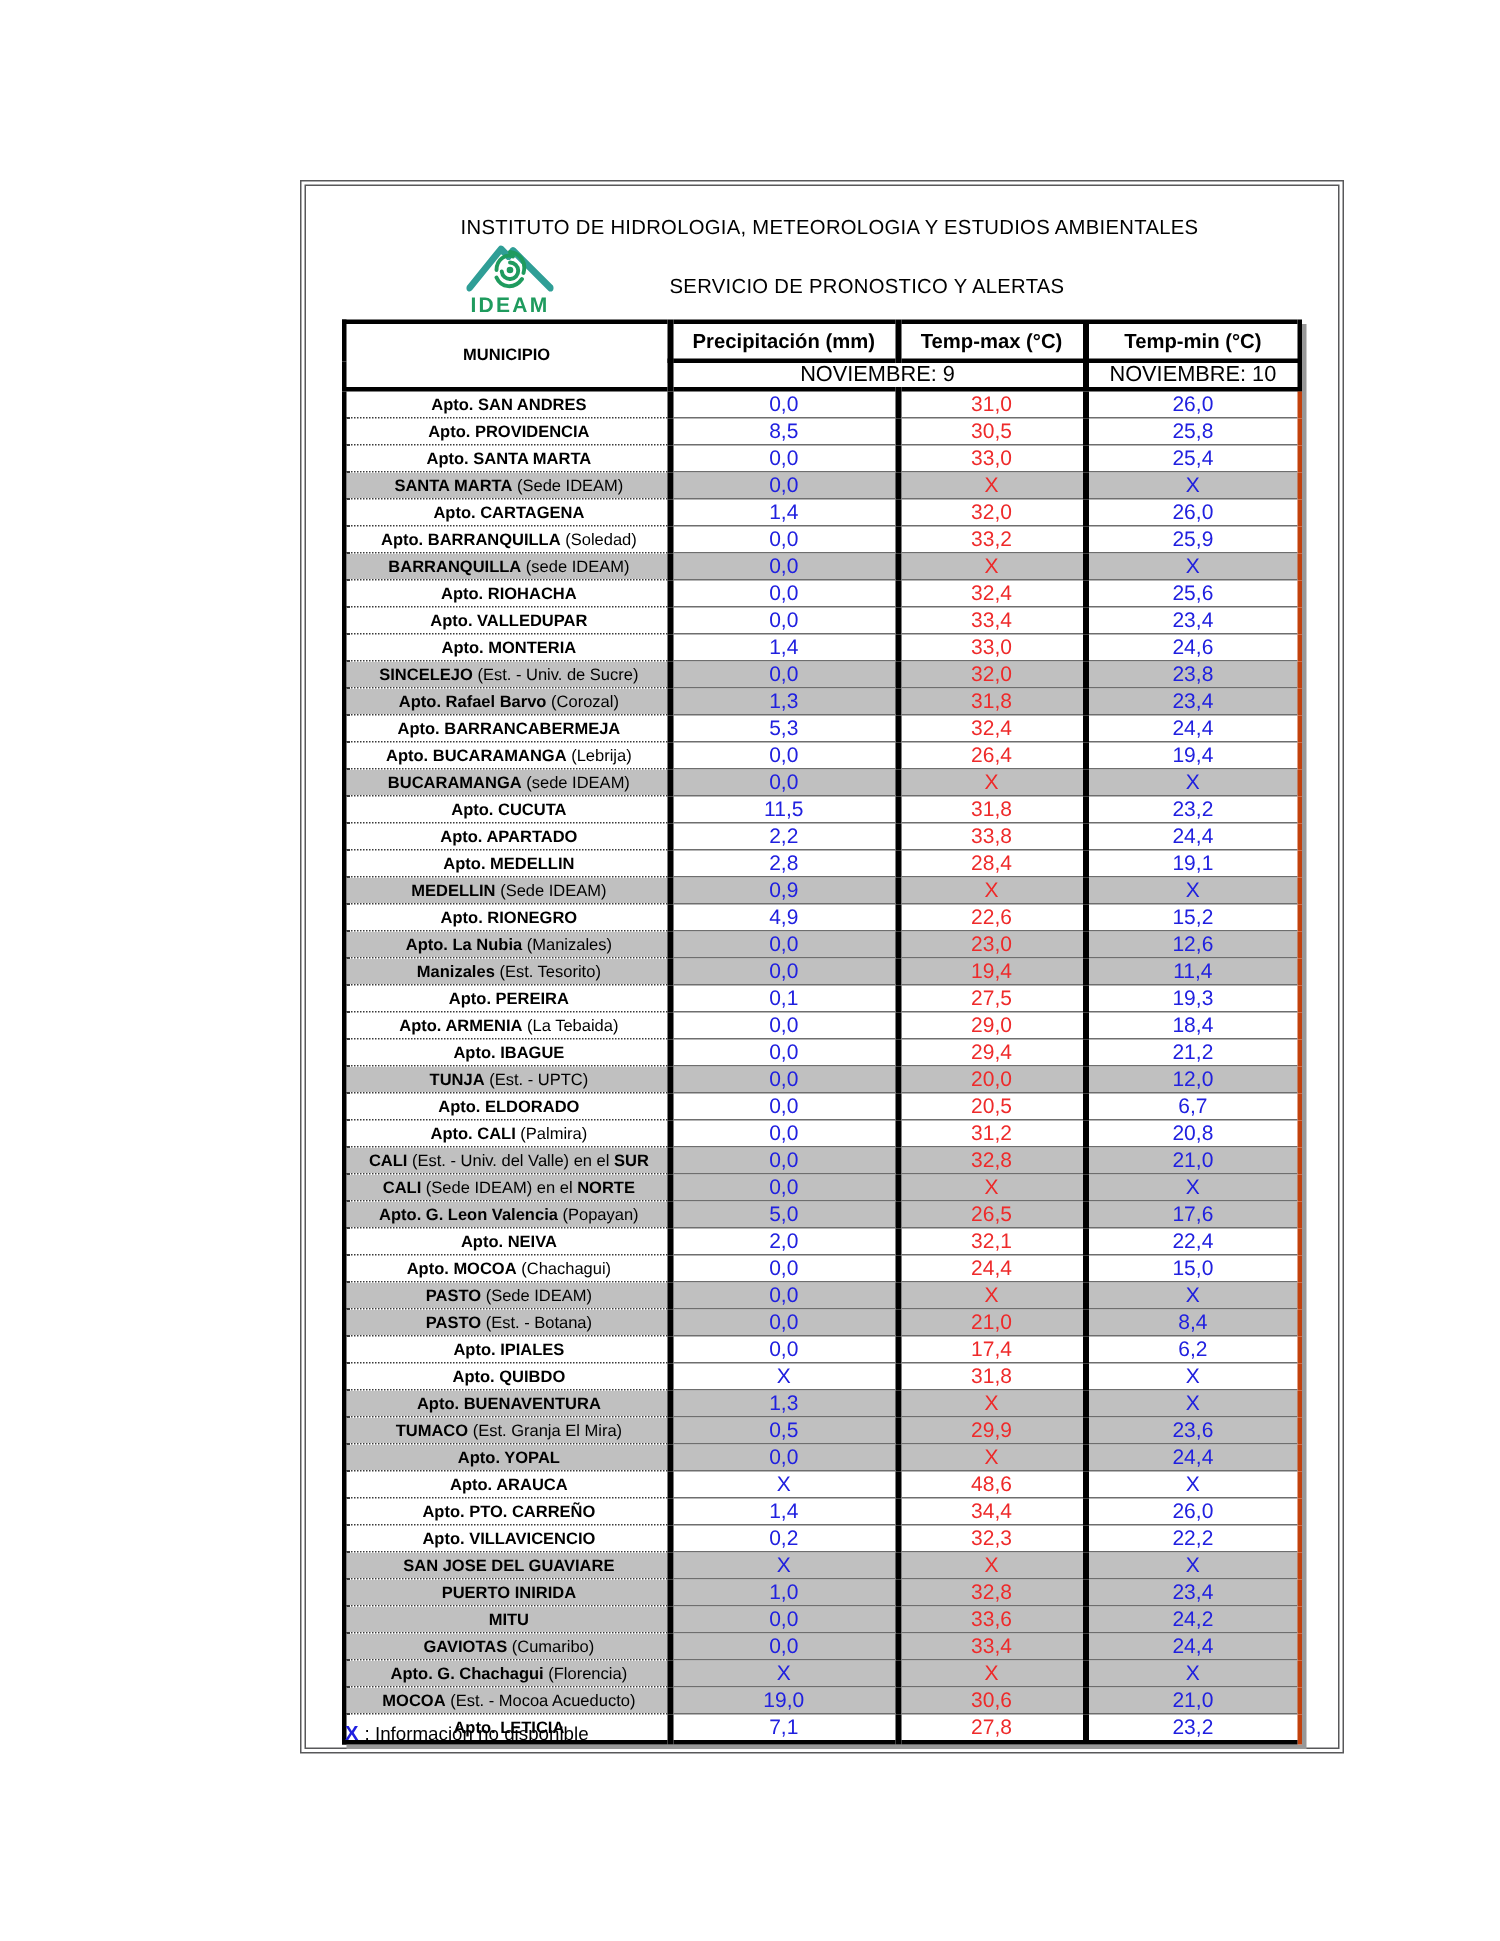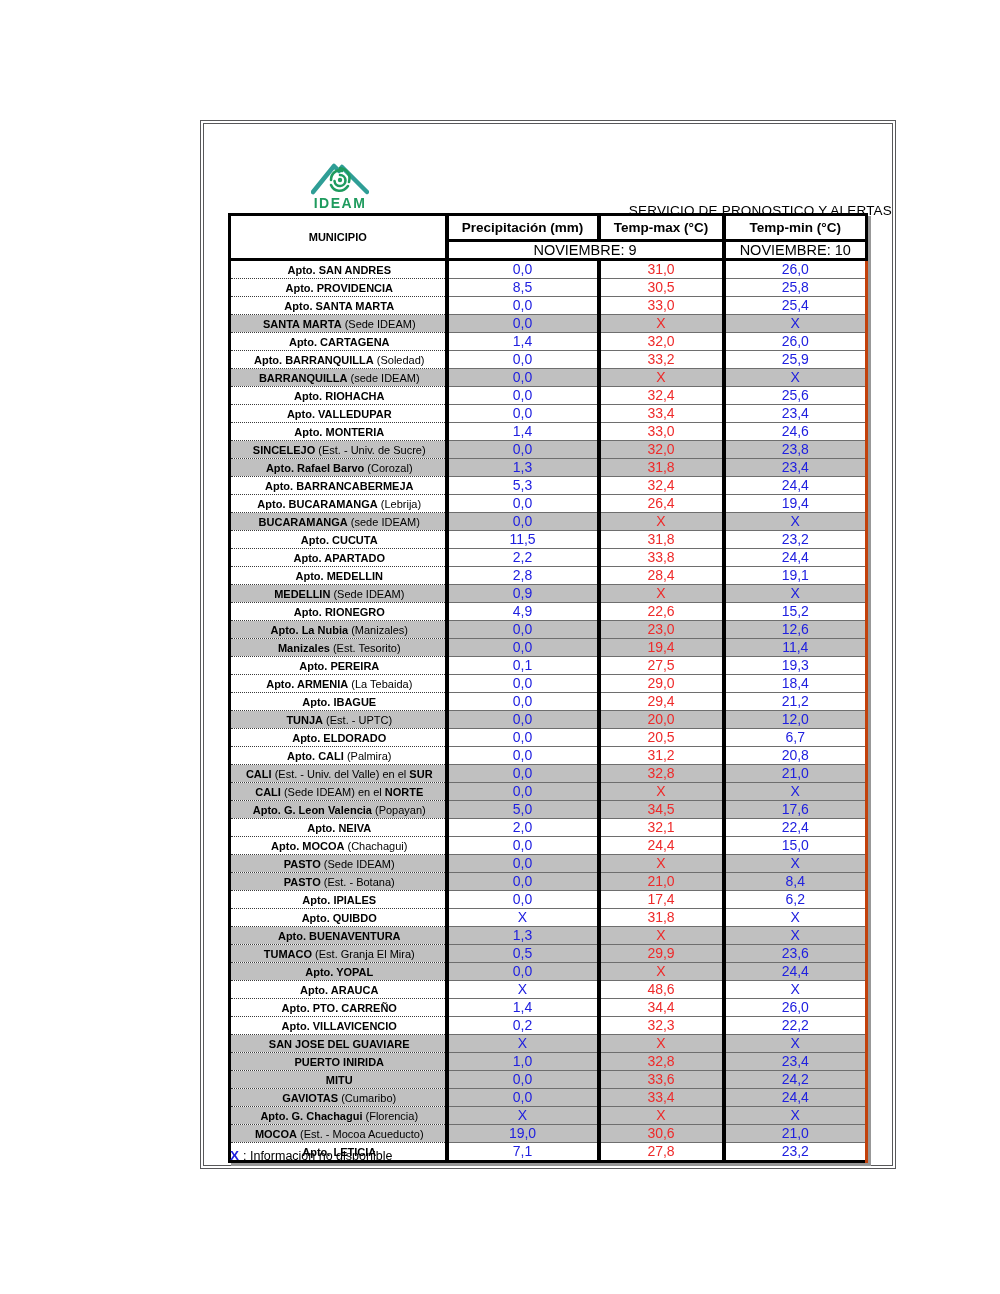--- a/index.html
+++ b/index.html
@@ -16,21 +16,21 @@
     width: 696px; height: 1049px;
     background: #fff;
     border: 4px double #58585a;
   }
   .title {
     position: absolute; top: 20px; left: 10px; right: 0;
     text-align: center; font-size: 13.5px; letter-spacing: 0.2px;
   }
   .subtitle {
     position: absolute; top: 59px; left: 60px; right: 0;
-    text-align: right; font-size: 13.5px; letter-spacing: 0.2px; margin-top: 20px;
+    text-align: center; font-size: 13.5px; letter-spacing: 0.2px;
   }
   .logo {
     position: absolute; left: 100px; top: 32px; width: 72px;
     text-align: center;
   }
   .logo svg { display: block; margin: 0 auto; }
   .logo-text {
     font-weight: bold; font-size: 14px;
     color: var(--logo-green, #1f9b5e);
     letter-spacing: 1.5px; margin-top: -1px;
@@ -85,20 +85,21 @@
   .note .x {
     color: var(--value-blue, #2020df); font-weight: bold;
     font-size: 13.5px; margin-right: 4px;
   }
 </style>
 </head>
 <body>
 
 <div class="frame">
 
+  <div class="title">INSTITUTO DE HIDROLOGIA, METEOROLOGIA Y ESTUDIOS AMBIENTALES</div>
 
   <div class="logo">
     <svg width="58" height="40" viewBox="0 0 58 40" aria-hidden="true">
       <path d="M2 36 L23 10 L28 15 L31 11 L56 36" fill="none" stroke="var(--logo-teal, #2f9e96)" stroke-width="4.5" stroke-linejoin="round" stroke-linecap="round"></path>
       <g fill="none" stroke="var(--logo-green, #1f9b5e)" stroke-width="2.6" stroke-linecap="round">
         <path d="M29 12 C36 13 40 19 38 26"></path>
         <path d="M37 30 C32 37 23 36 20 29"></path>
         <path d="M20 24 C20 17 26 13 31 15"></path>
         <path d="M29 19 a5.5 5.5 0 1 1 -5.5 6"></path>
       </g>
@@ -335,21 +336,21 @@
   <tr class="gray">
     <td class="mun"><span class="b">CALI</span><span class="detail"> (Sede IDEAM) en el</span><span class="suffix"> NORTE</span></td>
     <td class="val c-precip">0,0</td>
     <td class="val c-tmax">X</td>
     <td class="val c-tmin last">X</td>
   </tr>
 
   <tr class="gray">
     <td class="mun"><span class="b">Apto. G. Leon Valencia</span><span class="detail"> (Popayan)</span><span class="suffix"></span></td>
     <td class="val c-precip">5,0</td>
-    <td class="val c-tmax">34,5</td>
+    <td class="val c-tmax">26,5</td>
     <td class="val c-tmin last">17,6</td>
   </tr>
 
   <tr>
     <td class="mun"><span class="b">Apto. NEIVA</span><span class="detail"></span><span class="suffix"></span></td>
     <td class="val c-precip">2,0</td>
     <td class="val c-tmax">32,1</td>
     <td class="val c-tmin last">22,4</td>
   </tr>
 

